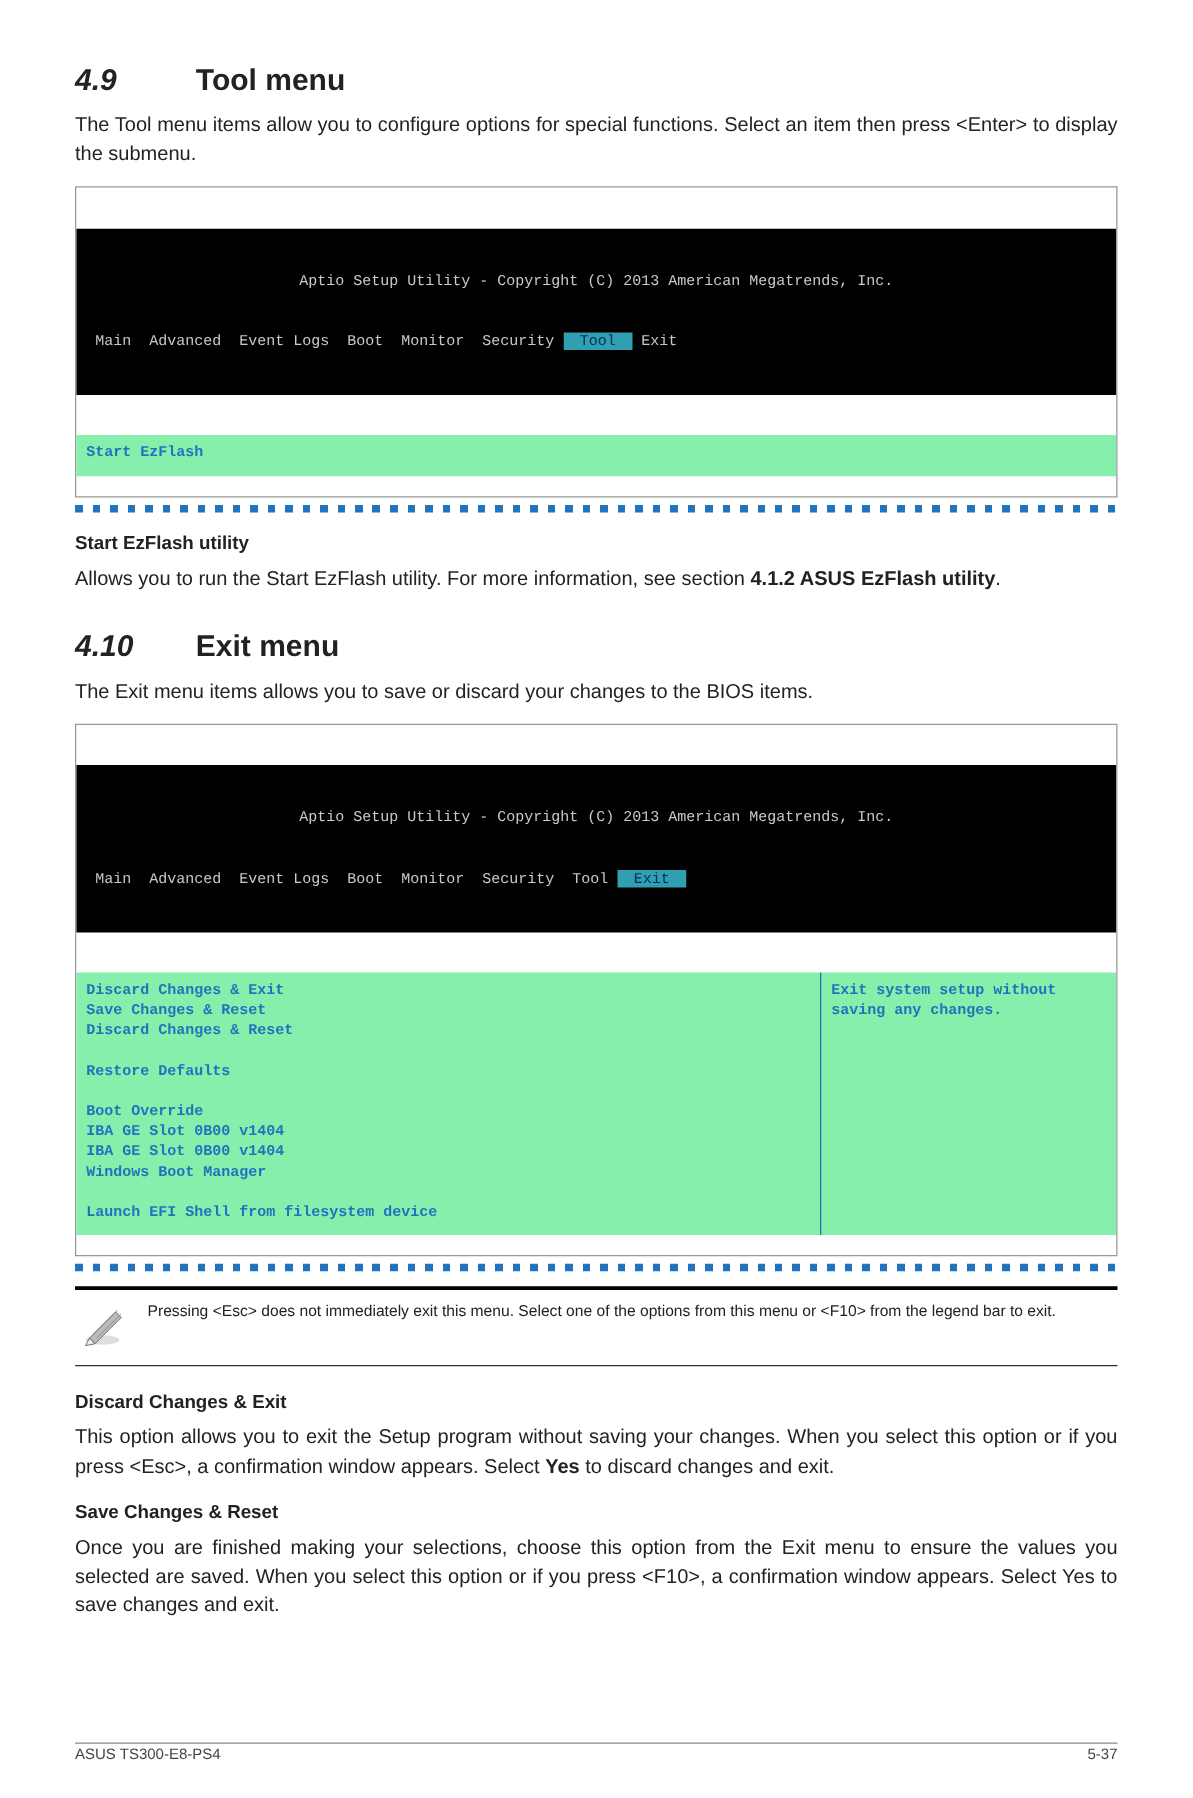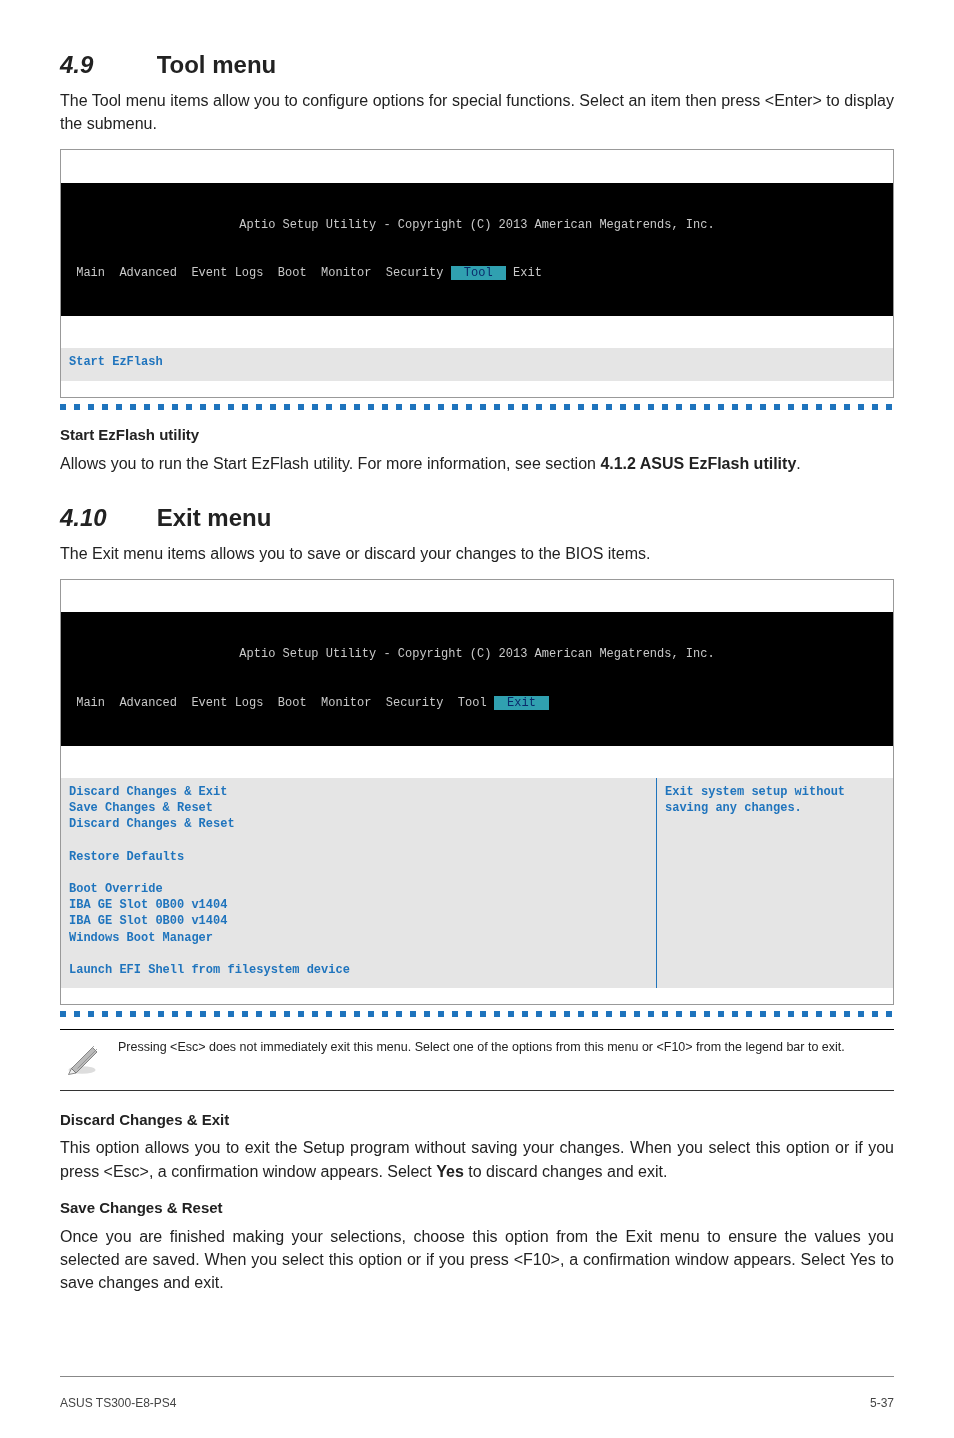--- a/index.html
+++ b/index.html
@@ -49,21 +49,21 @@
   .bios-menubar {
     white-space: pre;
   }
   .bios-menubar .active {
     background: #30a0b0;
     color: #0a2a6b;
     padding: 0 6px;
   }
   .bios-body {
     display: flex;
-    background: #e5e5e5;
+    background: #86efac;
   }
   .bios-left {
     flex: 1;
     color: #1f74bd;
     font-weight: bold;
     padding: 6px 8px 10px 8px;
     white-space: pre;
   }
   .bios-right {
     width: 220px;
@@ -82,21 +82,21 @@
       #1f74bd 0, #1f74bd 6px,
       transparent 6px, transparent 14px
     );
     margin-bottom: 8px;
   }
 
   
   .note-box {
     display: flex;
     gap: 18px;
-    border-top: 1px solid #000000;
+    border-top: 3px solid #000000;
     border-bottom: 1px solid #333;
     padding: 8px 4px;
     margin: 12px 0 18px 0;
     align-items: flex-start;
   }
   .note-box .icon {
     flex: 0 0 auto;
     padding-top: 2px;
   }
   .note-box .txt {
@@ -107,21 +107,21 @@
 
   
   .footer {
     position: fixed;
     bottom: 26px;
     left: 60px;
     right: 60px;
     display: flex;
     justify-content: space-between;
     border-top: 0.5px solid #888;
-    padding-top: 18px;
+    padding-top: 0;
     font-size: 12px;
     color: #444;
   }
 </style>
 </head>
 <body>
 
 <h2 class="section-title">
   <span class="num">4.9</span>
   <span>Tool menu</span>

